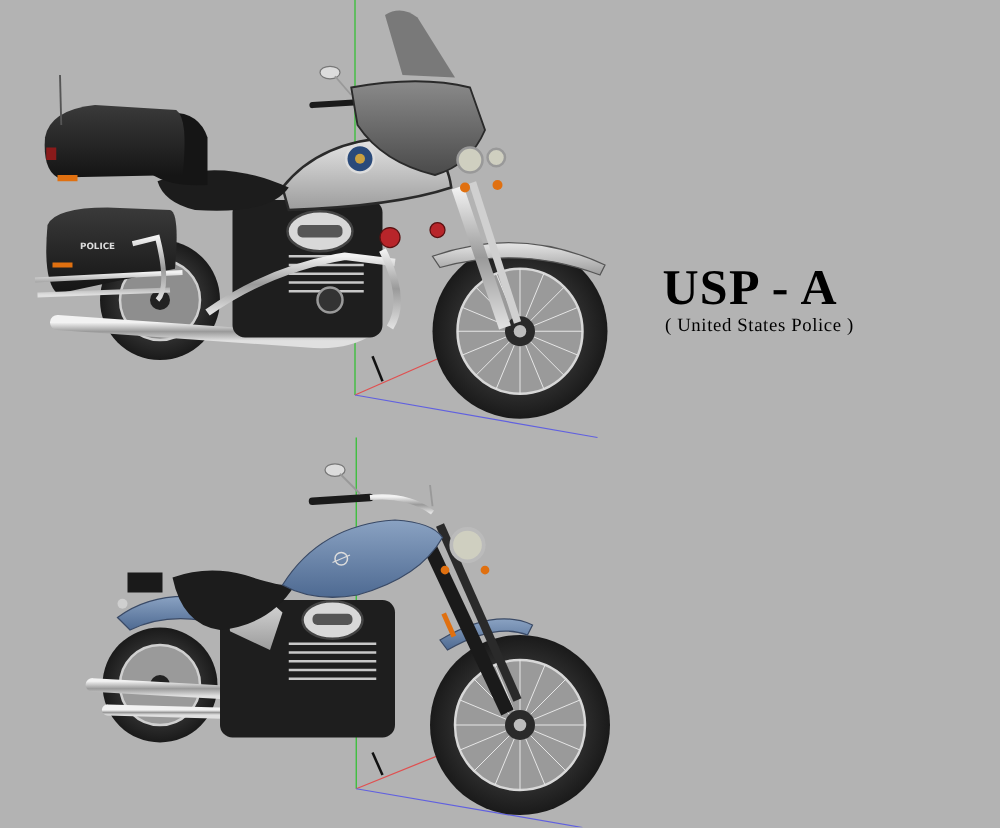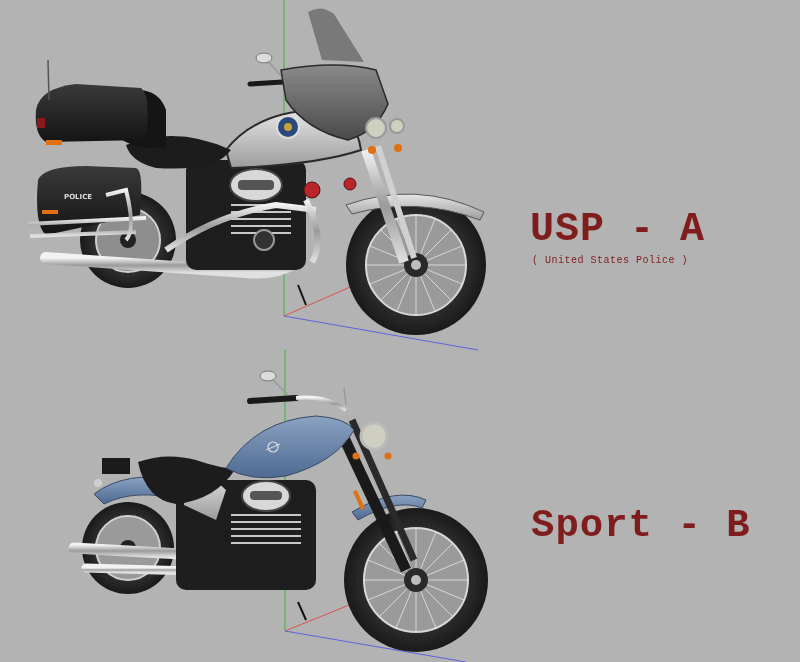--- a/index.html
+++ b/index.html
@@ -4,25 +4,25 @@
 <style>
   html, body { margin: 0; padding: 0; }
   body {
     width: 800px; height: 662px; overflow: hidden;
     background: #b3b3b3;
     font-family: "Liberation Sans", "DejaVu Sans", sans-serif;
     position: relative;
   }
   .scene { position: absolute; left: 0; top: 0; width: 800px; height: 662px; margin-left: 16px; }
   .label {
-    position: absolute; color: #7f1d1d;
-    font-family: Liberation Mono, monospace;
+    position: absolute; color: #000000;
+    font-family: Liberation Serif, serif;
   }
   .title-a { left: 514px; top: 208px; font-size: 40px; font-weight: bold; letter-spacing: 1px; line-height: 44px; }
-  .sub-a { left: 516px; top: 252px; font-size: 10px; letter-spacing: 0.5px; line-height: 18px; }
+  .sub-a { left: 516px; top: 252px; font-size: 15px; letter-spacing: 0.5px; line-height: 18px; }
   .title-b { left: 515px; top: 504px; font-size: 39px; font-weight: bold; letter-spacing: 1px; line-height: 44px; }
   svg { position: absolute; left: 0; top: 0; }
 </style>
 </head>
 <body>
 
 <div class="scene">
 <svg width="800" height="662" viewBox="0 0 800 662">
   <defs>
     <radialGradient id="tire" cx="50%" cy="50%" r="50%">
@@ -204,14 +204,13 @@
     <circle cx="358" cy="436" r="13" fill="#cfcfc0" stroke="#bbb" stroke-width="3"></circle>
     <circle cx="340" cy="456" r="3.5" fill="#e07010"></circle>
     <circle cx="372" cy="456" r="3.5" fill="#e07010"></circle>
 
     <line x1="282" y1="602" x2="290" y2="620" stroke="#111" stroke-width="2"></line>
   </g>
 </svg>
 
 <div class="label title-a">USP - A</div>
 <div class="label sub-a">( United States Police )</div>
-<div class="label title-b">Sport - B</div>
 </div>
 
 </body></html>

